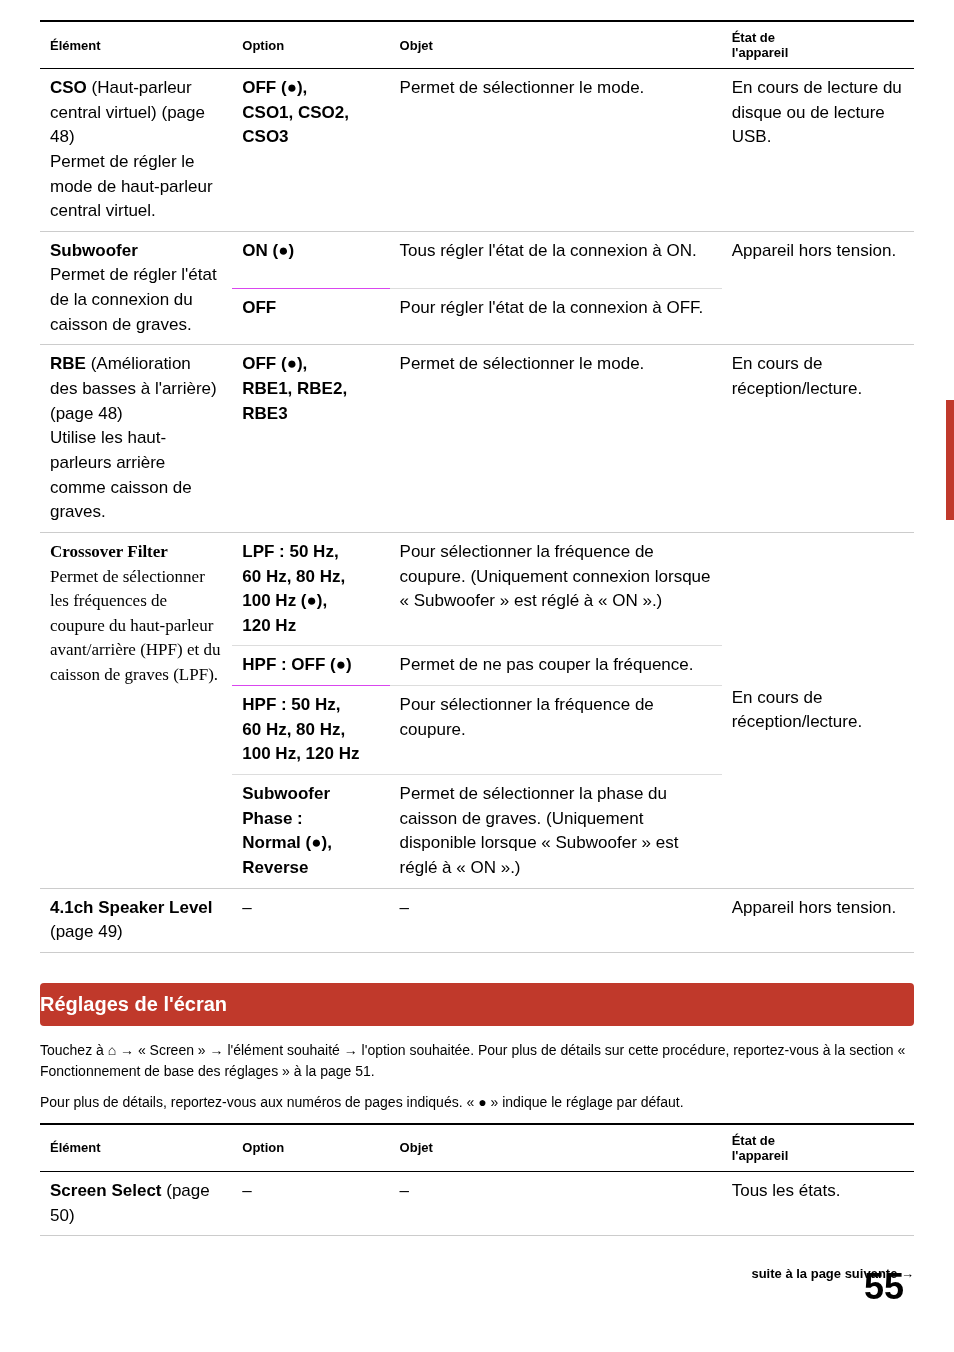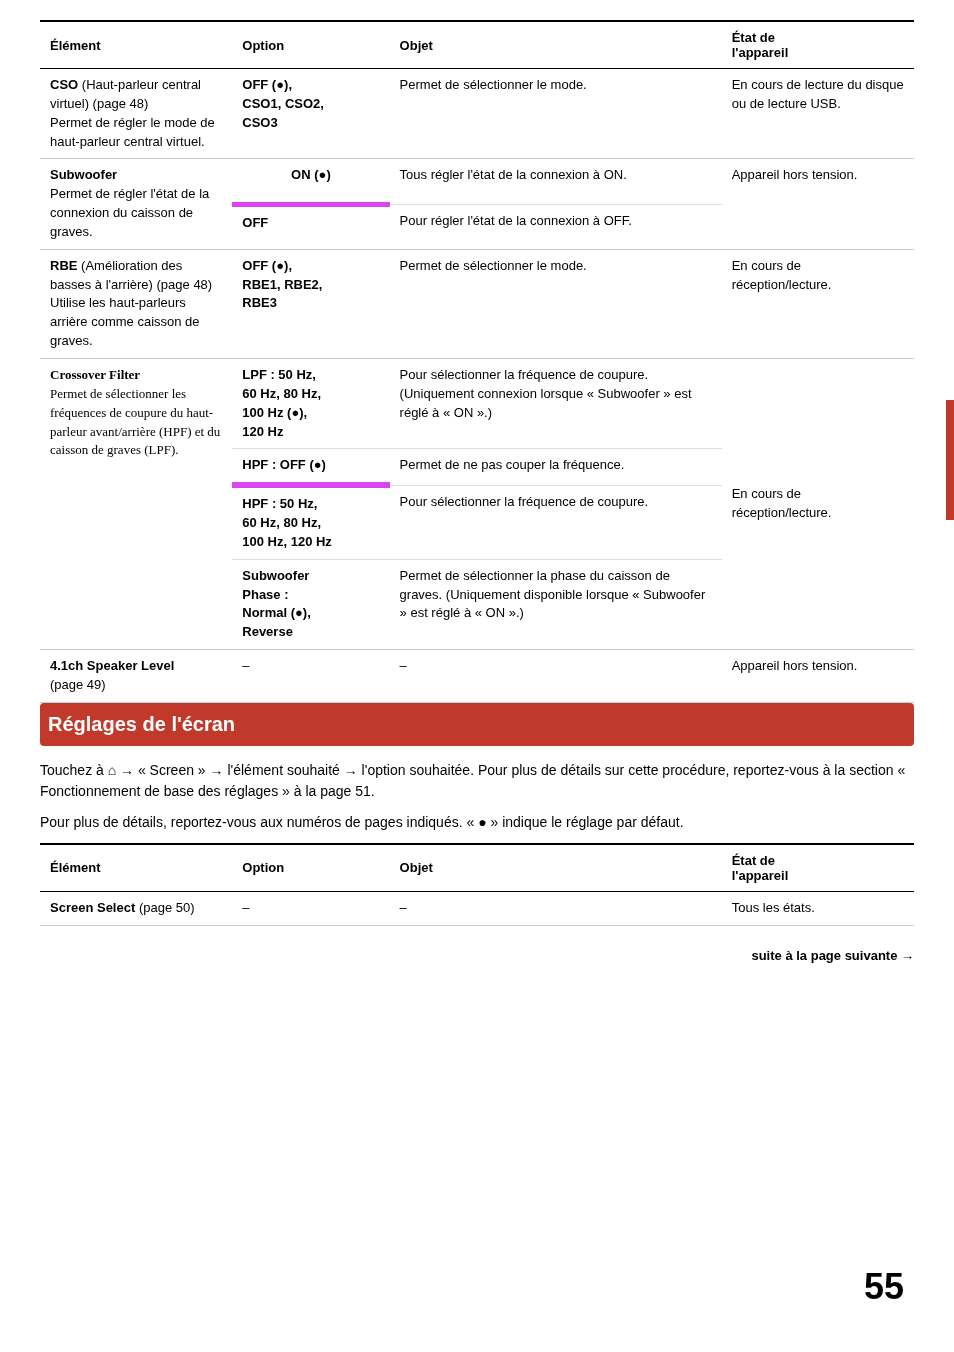--- a/index.html
+++ b/index.html
@@ -10,51 +10,52 @@
       color: #000;
       width: 954px;
       min-height: 1352px;
       padding: 20px 40px 40px 40px;
     }
 
     
     table {
       width: 100%;
       border-collapse: collapse;
+      margin-bottom: 30px;
     }
     table th {
       font-weight: bold;
       font-size: 13px;
       text-align: left;
       padding: 8px 10px;
       border-top: 2px solid #000;
       border-bottom: 1px solid #000;
     }
     table td {
       vertical-align: top;
       padding: 7px 10px;
       border-bottom: 1px solid #ccc;
-      font-size: 13px;
+      font-size: 17px;
       line-height: 1.45;
     }
     .col-element { width: 22%; }
     .col-option  { width: 18%; }
     .col-object  { width: 38%; }
     .col-state   { width: 22%; }
 
     .bold { font-weight: bold; }
     .th-state { text-align: left; }
 
     
     .section-header {
       background: #c0392b;
       color: #fff;
       font-size: 20px;
       font-weight: bold;
-      padding: 10px 8px;
+      padding: 10px 0;
       border-radius: 4px;
       margin-bottom: 14px;
     }
 
     .section-intro {
       font-size: 14px;
       line-height: 1.5;
       margin-bottom: 10px;
     }
 
@@ -96,21 +97,21 @@
       </td>
       <td>Permet de sélectionner le mode.</td>
       <td>En cours de lecture du disque ou de lecture USB.</td>
     </tr>
 
     <tr style="border-bottom:none;">
       <td rowspan="2" style="border-bottom:1px solid #ccc;">
         <span class="bold">Subwoofer</span><br>
         Permet de régler l'état de la connexion du caisson de graves.
       </td>
-      <td style="border-bottom:5px solid #d946ef;text-align:center;">
+      <td style="border-bottom:1px solid #d946ef;">
         <span class="bold">ON (●)</span>
       </td>
       <td style="border-bottom:1px solid #ddd;">Tous régler l'état de la connexion à ON.</td>
       <td rowspan="2" style="border-bottom:1px solid #ccc;">Appareil hors tension.</td>
     </tr>
     <tr>
       <td>
         <span class="bold">OFF</span>
       </td>
       <td>Pour régler l'état de la connexion à OFF.</td>
@@ -133,21 +134,21 @@
         <span class="bold">Crossover Filter</span><br>
         Permet de sélectionner les fréquences de coupure du haut-parleur avant/arrière (HPF) et du caisson de graves (LPF).
       </td>
       <td style="border-bottom:1px solid #ddd;">
         <span class="bold">LPF : 50 Hz,<br>60 Hz, 80 Hz,<br>100 Hz (●),<br>120 Hz</span>
       </td>
       <td style="border-bottom:1px solid #ddd;">Pour sélectionner la fréquence de coupure. (Uniquement connexion lorsque « Subwoofer » est réglé à « ON ».)</td>
       <td rowspan="4" style="border-bottom:1px solid #ccc; vertical-align:middle;">En cours de réception/lecture.</td>
     </tr>
     <tr>
-      <td style="border-bottom:6px solid #d946ef;">
+      <td style="border-bottom:1px solid #d946ef;">
         <span class="bold">HPF : OFF (●)</span>
       </td>
       <td style="border-bottom:1px solid #ddd;">Permet de ne pas couper la fréquence.</td>
     </tr>
     <tr>
       <td style="border-bottom:1px solid #ddd;">
         <span class="bold">HPF : 50 Hz,<br>60 Hz, 80 Hz,<br>100 Hz, 120 Hz</span>
       </td>
       <td style="border-bottom:1px solid #ddd;">Pour sélectionner la fréquence de coupure.</td>
     </tr>

